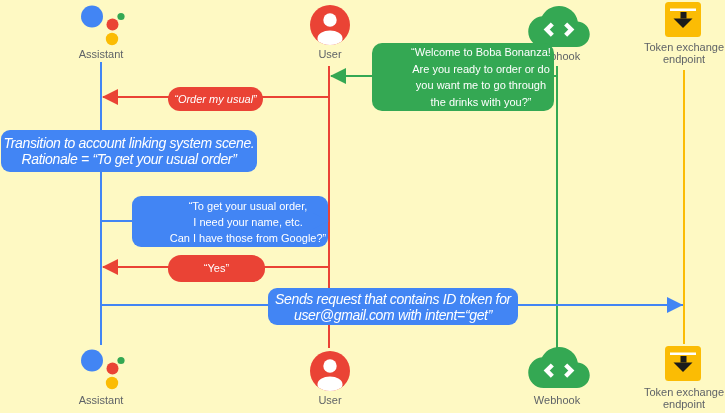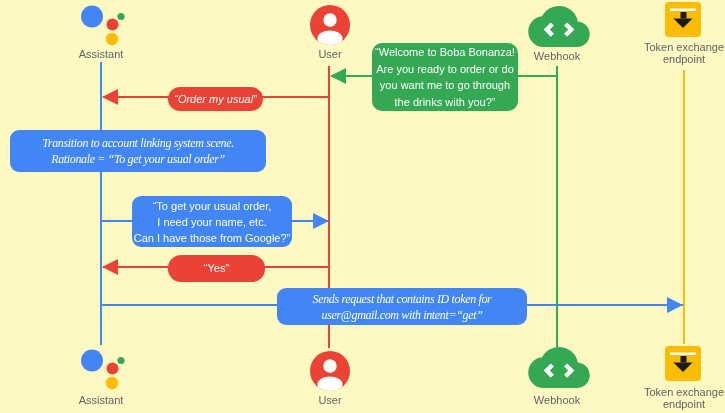--- a/index.html
+++ b/index.html
@@ -28,33 +28,33 @@
         border-top:8px solid transparent; border-bottom:8px solid transparent; }
   .ah-left-red    { border-right:16px solid #EA4335; }
   .ah-left-green  { border-right:16px solid #34A853; }
   .ah-right-blue  { border-left:16px solid #4285F4; }
 
   .bubble {
     position:absolute; z-index:2; color:#ffffff; text-align:center;
     display:flex; align-items:center; justify-content:center;
     white-space:pre-line;
   }
-  .bubble-green { background:#34A853; border-radius:10px; }
+  .bubble-green { background:#34A853; border-radius:10px;padding-left:36px; }
   .bubble-red   { background:#EA4335; border-radius:13px; }
   .bubble-blue  { background:#4285F4; border-radius:9px; }
   .txt-sans { font-size:11px; line-height:16.5px; }
   .txt-mono {
-    font-family:Liberation Serif, serif; font-style:italic;
-    font-size:12px; line-height:16px; letter-spacing:-0.35px;margin-left:9px;
+    font-family:Liberation Sans, sans-serif; font-style:italic;
+    font-size:14px; line-height:16px; letter-spacing:-0.35px;
   }
 
   .b-welcome { left:372px; top:43px;  width:146px; height:68px; }
   .b-order   { left:168px; top:87px;  width:95px;  height:24px;font-style:italic; }
   .b-note    { left:1px;   top:130px; width:256px; height:42px; }
-  .b-ask     { left:132px; top:196px; width:160px; height:51px; line-height:16px; }
+  .b-ask     { left:132px; top:196px; width:160px; height:51px; line-height:16px;padding-left:36px; }
   .b-yes     { left:168px; top:255px; width:97px;  height:27px; }
   .b-send    { left:268px; top:288px; width:250px; height:37px; }
 </style>
 </head>
 <body>
 
 <div class="diagram">
 
   <div class="lifeline ll-assistant"></div>
   <div class="lifeline ll-user"></div>

